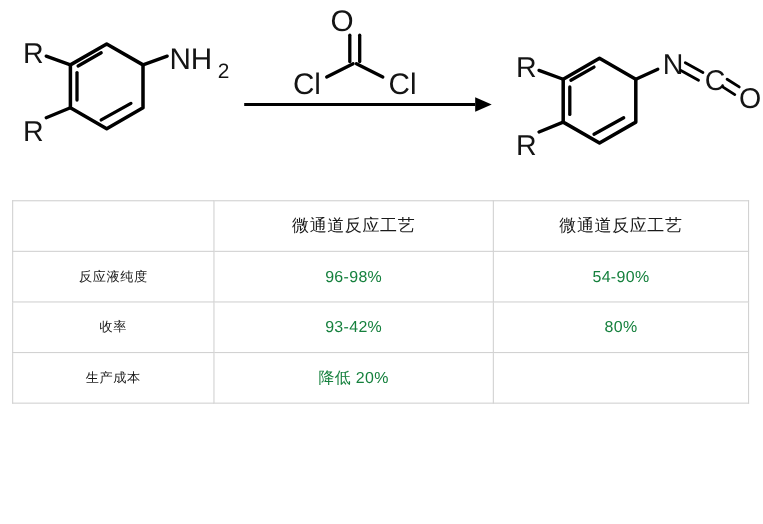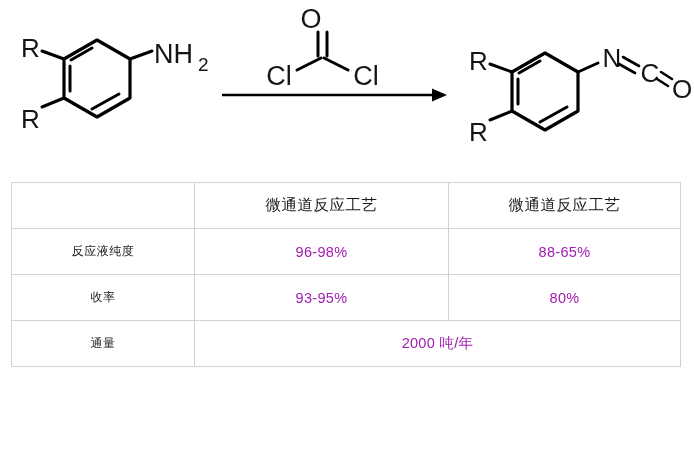--- a/index.html
+++ b/index.html
@@ -56,21 +56,21 @@
     font-weight: bold;
     letter-spacing: 0.5px;
   }
   .cell-label {
     font-size: 12px;
     font-weight: bold;
     letter-spacing: 0.5px;
   }
   .cell-value {
     font-size: 14.5px;
-    color: #a21caf;
+    color: #15803d;
     letter-spacing: 0.3px;
   }
   .cell-empty { }
 </style>
 </head>
 <body>
 
 <div id="reaction-scheme">
   <svg width="694" height="176" viewBox="0 0 694 176" xmlns="http://www.w3.org/2000/svg">
 
@@ -162,25 +162,26 @@
     <tr class="row-head">
       <th></th>
       <th>微通道反应工艺</th>
       <th>微通道反应工艺</th>
     </tr>
   </thead>
   <tbody>
     <tr>
       <td class="cell-label">反应液纯度</td>
       <td class="cell-value">96-98%</td>
-      <td class="cell-value">88-65%</td>
+      <td class="cell-value">54-90%</td>
     </tr>
     <tr>
       <td class="cell-label">收率</td>
-      <td class="cell-value">93-95%</td>
+      <td class="cell-value">93-42%</td>
       <td class="cell-value">80%</td>
     </tr>
     <tr>
-      <td class="cell-label">通量</td>
-      <td class="cell-value" colspan="2">2000 吨/年</td>
+      <td class="cell-label">生产成本</td>
+      <td class="cell-value">降低 20%</td>
+      <td class="cell-value cell-empty"></td>
     </tr>
   </tbody>
 </table>
 
 </body></html>

